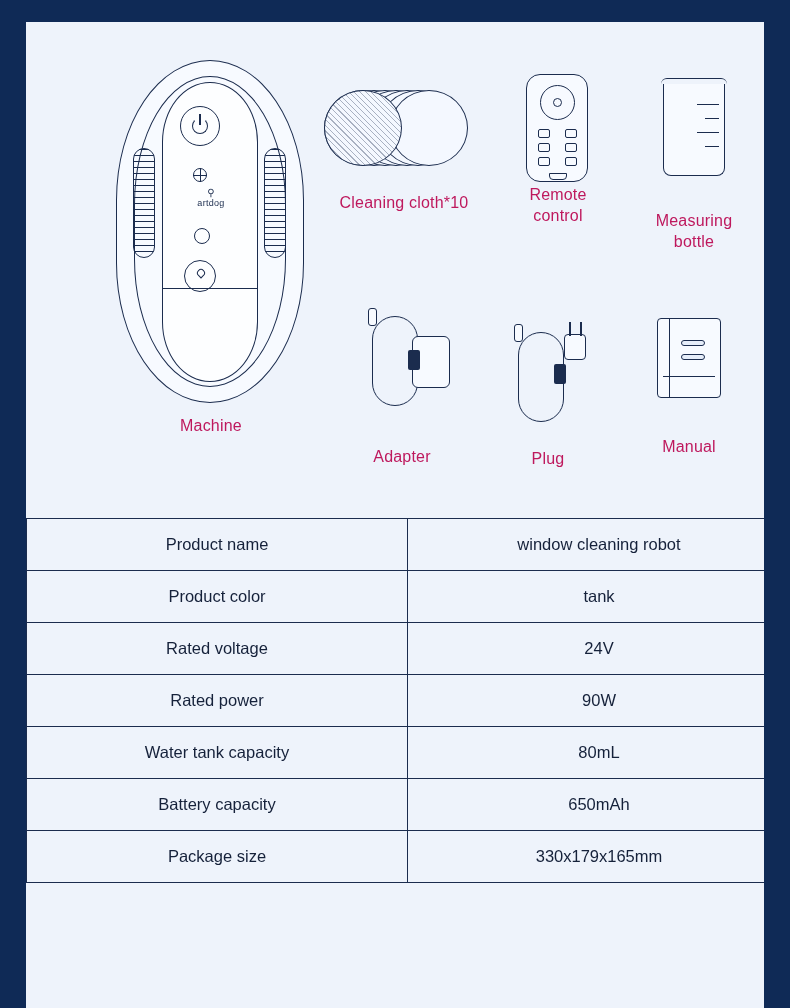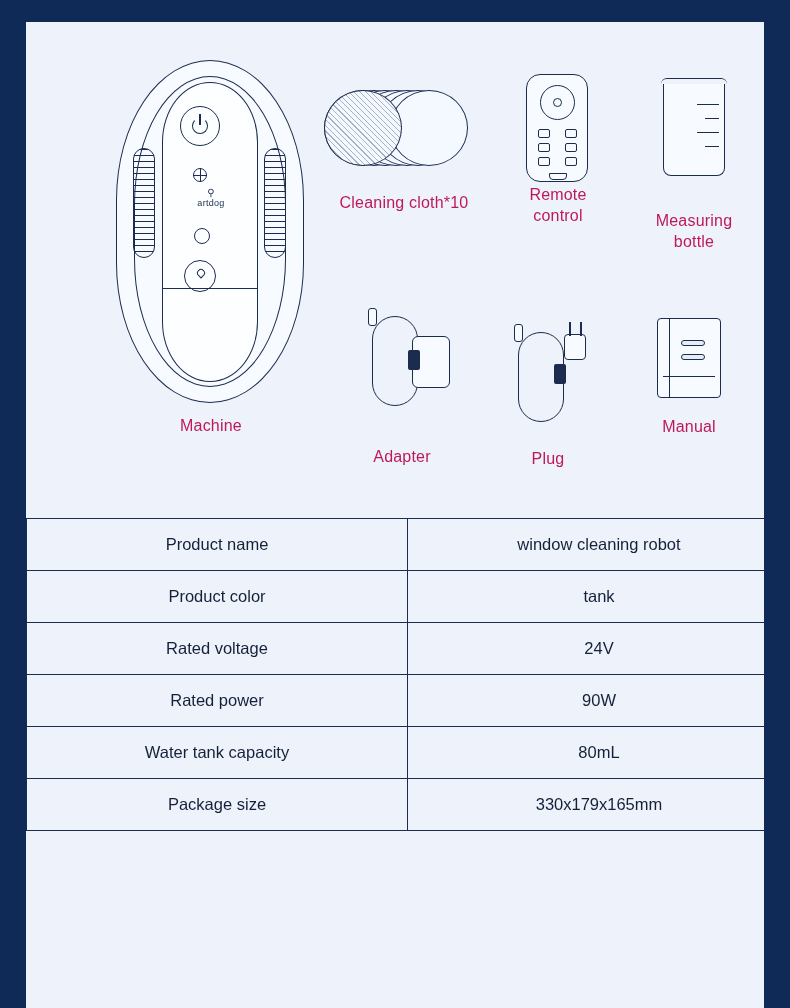--- a/index.html
+++ b/index.html
@@ -369,21 +369,21 @@
     top: 8px;
     width: 2px; height: 14px;
     background: #1b2c4e;
   }
   .pl-pin.p1 { left: 73px; }
   .pl-pin.p2 { left: 84px; }
 
   
   .manual { left: 588px; top: 286px; width: 150px; }
   .manual .art { width: 72px; height: 100px; }
-  .manual .caption { margin-top: 8px; }
+  .manual .caption { margin-top: 28px; }
   .mn-book {
     position: absolute;
     left: 4px; top: 10px;
     width: 64px; height: 80px;
     border: 1.4px solid #1b2c4e;
     border-radius: 4px;
     background: #f7faff;
     box-sizing: border-box;
   }
   .mn-fold {
@@ -556,20 +556,24 @@
         </tr>
         <tr>
           <td class="label">Rated power</td>
           <td class="value">90W</td>
         </tr>
         <tr>
           <td class="label">Water tank capacity</td>
           <td class="value">80mL</td>
         </tr>
         <tr>
+          <td class="label">Battery capacity</td>
+          <td class="value">650mAh</td>
+        </tr>
+        <tr>
           <td class="label">Package size</td>
           <td class="value">330x179x165mm</td>
         </tr>
       </tbody>
     </table>
 
   </div>
 </div>
 
 </body></html>

